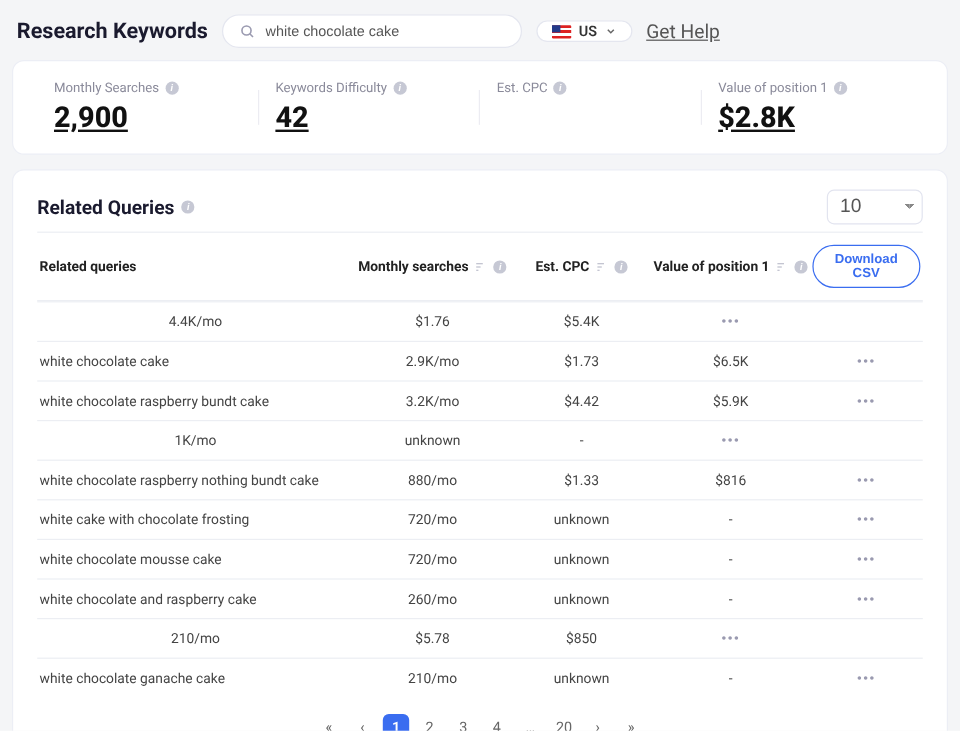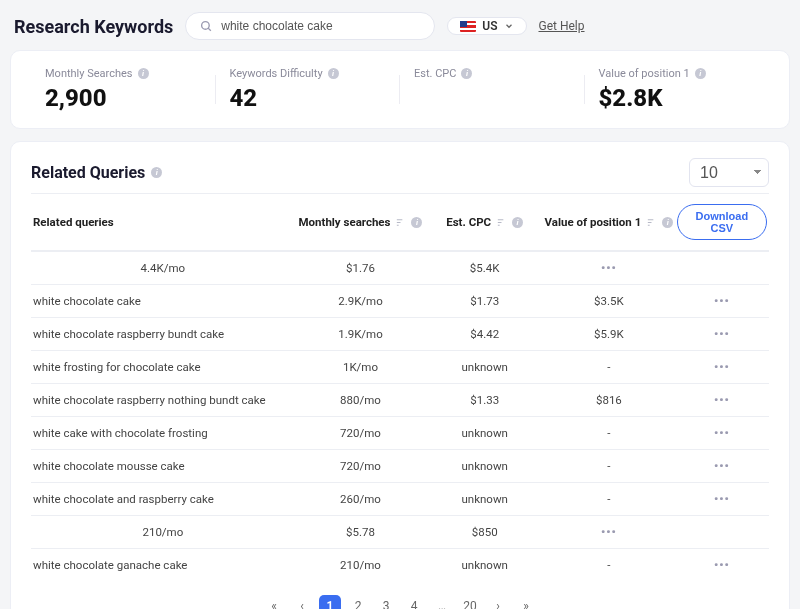--- a/index.html
+++ b/index.html
@@ -40,21 +40,21 @@
     border: none; outline: none; width: 100%; font-size: 12px; color: #555;
     background: transparent;
   }
   .locale-btn {
     display: flex; align-items: center; gap: 6px;
     background: #fff; border: 1px solid #e4e6ef; border-radius: 999px;
     padding: 1px 12px; font-size: 12px; font-weight: 600; color: #333;
     cursor: pointer;
   }
   .help-link {
-    font-size: 12px; color: #555; text-decoration: underline; cursor: pointer;
+    font-size: 16px; color: #555; text-decoration: underline; cursor: pointer;
   }
 
   .card {
     background: #fff;
     border: 1px solid #eceef5;
     border-radius: 10px;
     padding: 16px 20px;
     margin-bottom: 12px;
   }
   .metrics {
@@ -71,21 +71,21 @@
     position: absolute;
     right: 0; top: 8px; bottom: 8px;
     width: 1px; background: #ececf2;
   }
   .metric-label {
     font-size: 11px; color: #8a8a9a; display: flex; align-items: center; gap: 5px;
     margin-bottom: 4px;
   }
   .metric-value {
     font-size: 24px; font-weight: 800; color: #111;
-    display: flex; align-items: center; gap: 8px;
+    display: flex; align-items: center; gap: 8px; text-decoration: underline;
   }
   .badge-low {
     font-size: 10px; font-weight: 600; color: #c24a5c;
     background: #fadadf; border-radius: 4px; padding: 2px 6px;
   }
 
   .section-head {
     display: flex; align-items: center; justify-content: space-between;
     margin-bottom: 6px;
   }
@@ -259,32 +259,31 @@
         <div class="tbl-row">
           <div class="td center">4.4K/mo</div>
           <div class="td center">$1.76</div>
           <div class="td center">$5.4K</div>
           <div class="more-btn">•••</div>
         </div>
         <div class="tbl-row">
           <div class="td">white chocolate cake</div>
           <div class="td center">2.9K/mo</div>
           <div class="td center">$1.73</div>
-          <div class="td center">$3.5K</div>
+          <div class="td center">$6.5K</div>
           <div class="more-btn">•••</div>
         </div>
         <div class="tbl-row">
           <div class="td">white chocolate raspberry bundt cake</div>
-          <div class="td center">1.9K/mo</div>
+          <div class="td center">3.2K/mo</div>
           <div class="td center">$4.42</div>
           <div class="td center">$5.9K</div>
           <div class="more-btn">•••</div>
         </div>
         <div class="tbl-row">
-          <div class="td">white frosting for chocolate cake</div>
           <div class="td center">1K/mo</div>
           <div class="td center">unknown</div>
           <div class="td center">-</div>
           <div class="more-btn">•••</div>
         </div>
         <div class="tbl-row">
           <div class="td">white chocolate raspberry nothing bundt cake</div>
           <div class="td center">880/mo</div>
           <div class="td center">$1.33</div>
           <div class="td center">$816</div>

